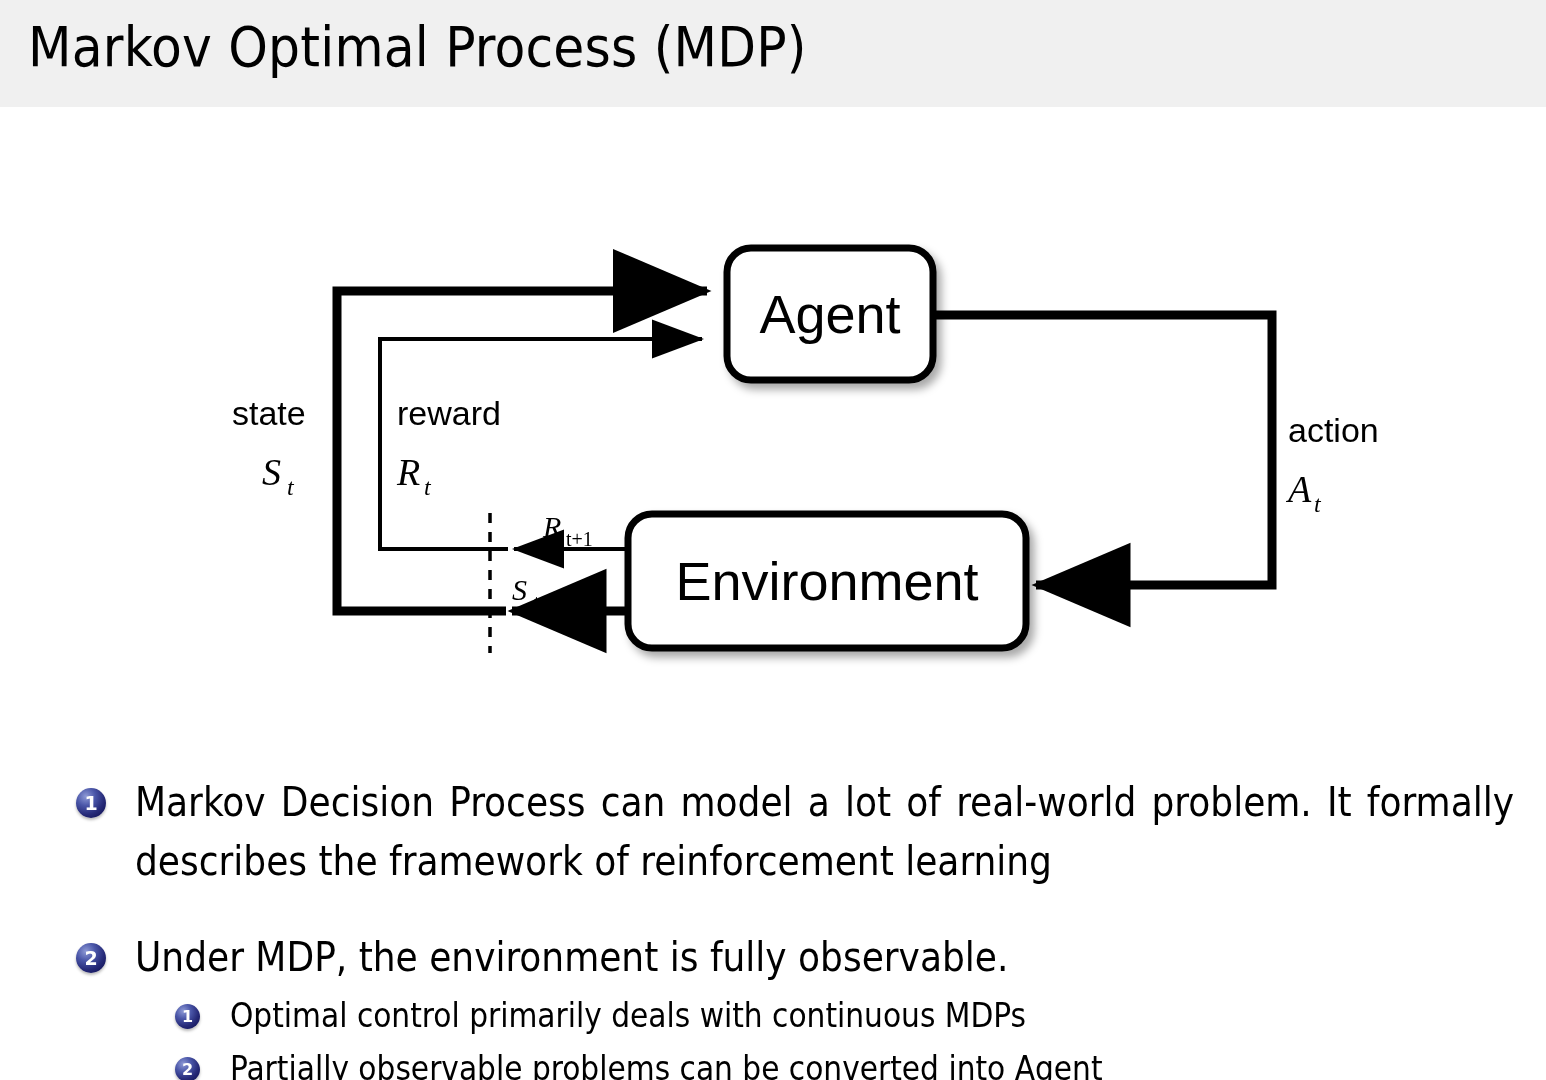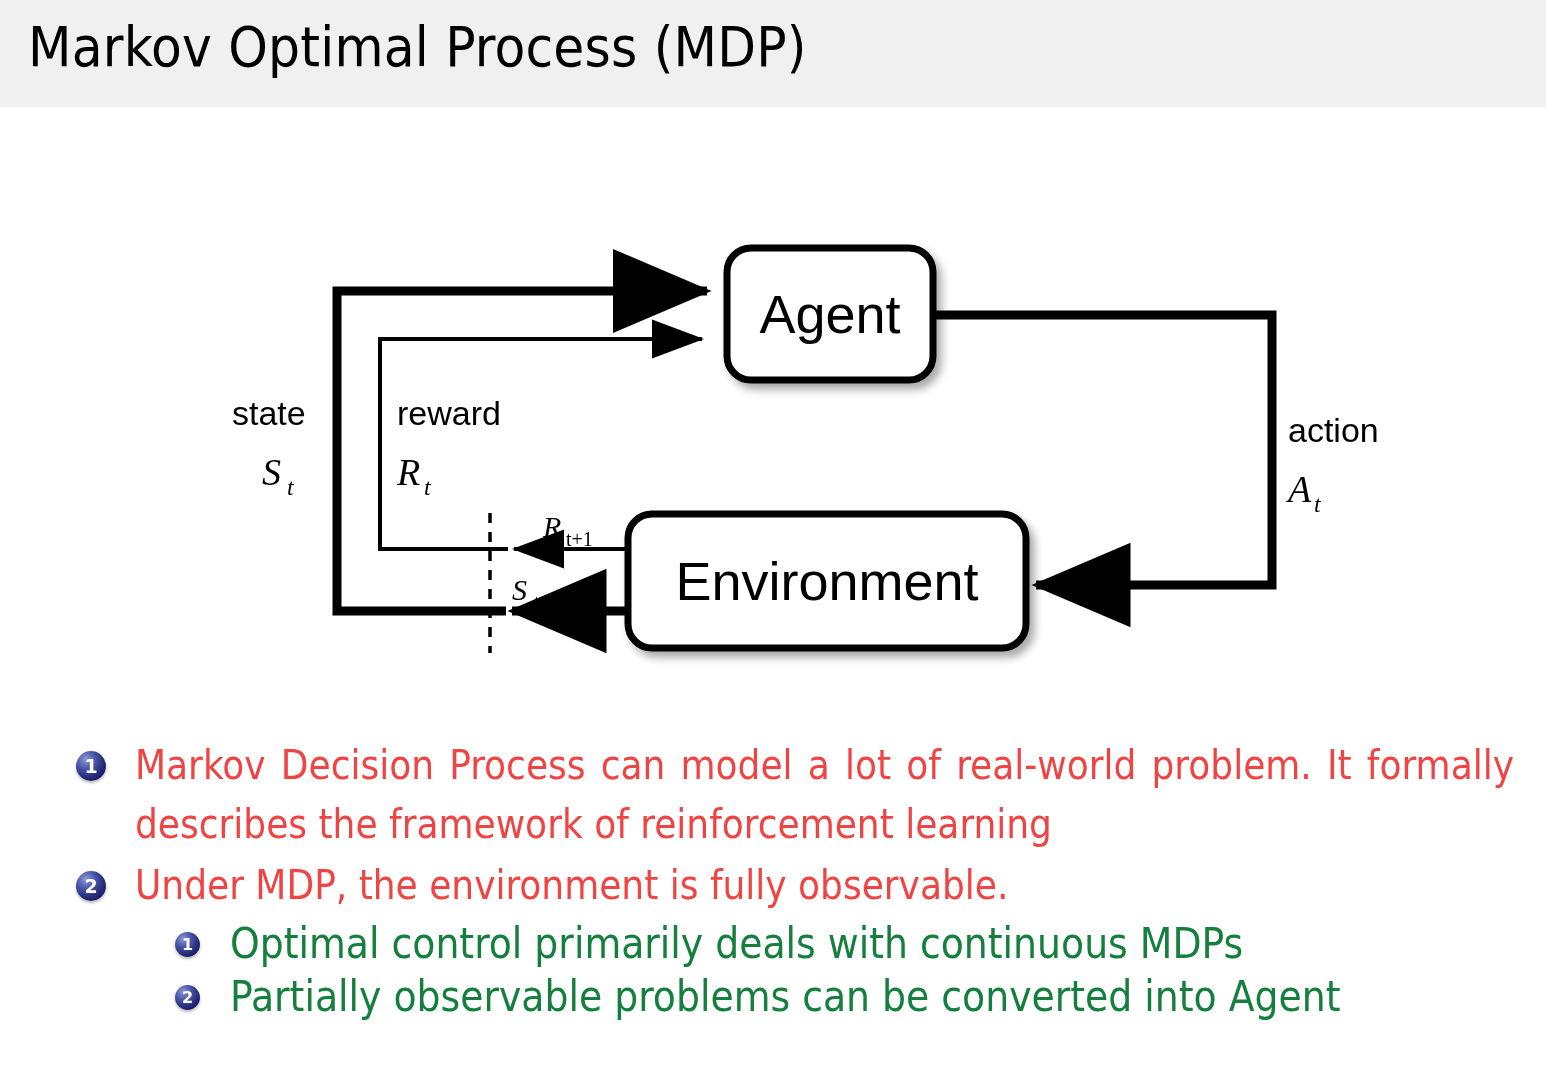--- a/index.html
+++ b/index.html
@@ -84,34 +84,35 @@
     display: block;
   }
   .bullet-l1 {
     position: relative;
     padding-left: 135px;
     margin-bottom: 2px;
   }
   .bullet-l1 .btext {
     font-size: 40px;
     line-height: 59px;
-    color: #ef4444;
+    color: #000000;
     text-align: justify;
     padding-right: 32px;
     font-family: "DejaVu Sans Condensed", "Liberation Sans", sans-serif;
+    margin-top: 37px;
   }
   .bullet-l2 {
     position: relative;
     padding-left: 230px;
     margin-bottom: 0px;
   }
   .bullet-l2 .btext {
-    font-size: 42px;
+    font-size: 33px;
     line-height: 53px;
-    color: #15803d;
+    color: #000000;
     font-family: "DejaVu Sans Condensed", "Liberation Sans", sans-serif;
   }
 
   .sphere {
     position: absolute;
     border-radius: 50%;
     background:
       radial-gradient(circle at 33% 28%, #8e9ad6 0%, #4a56a8 32%, #262a78 62%, #14155a 85%, #0d0e43 100%);
     box-shadow: 0 2px 3px rgba(0,0,0,0.28);
     color: #ffffff;

